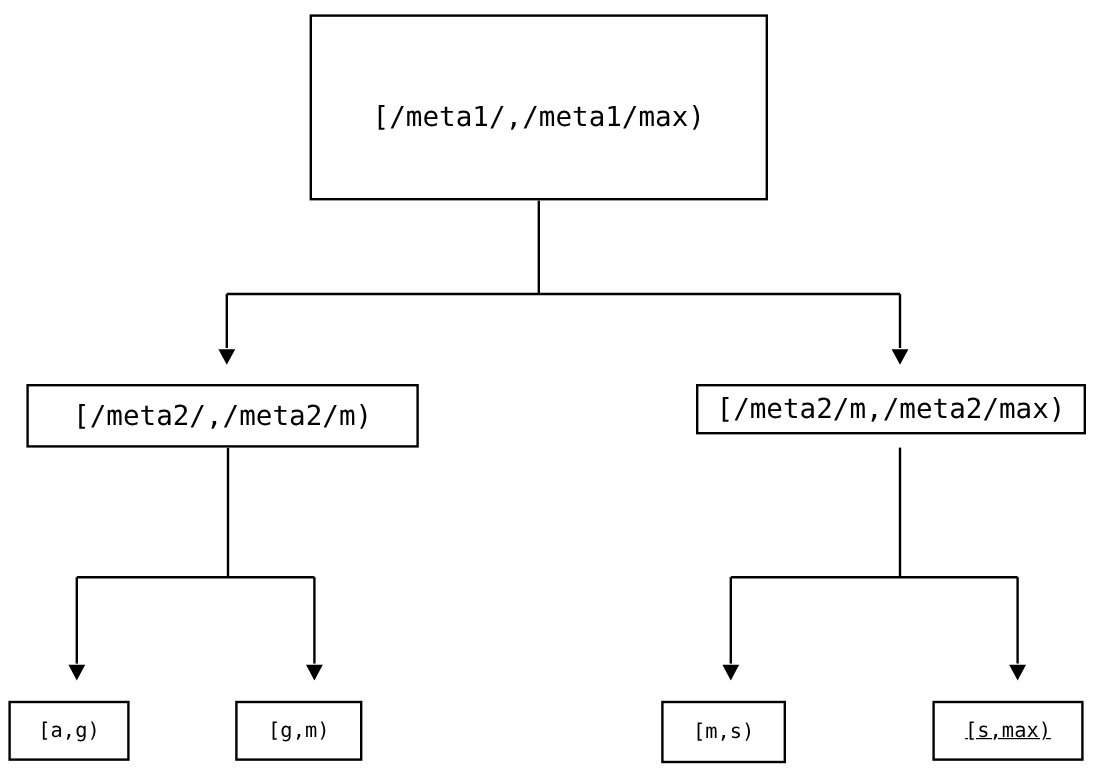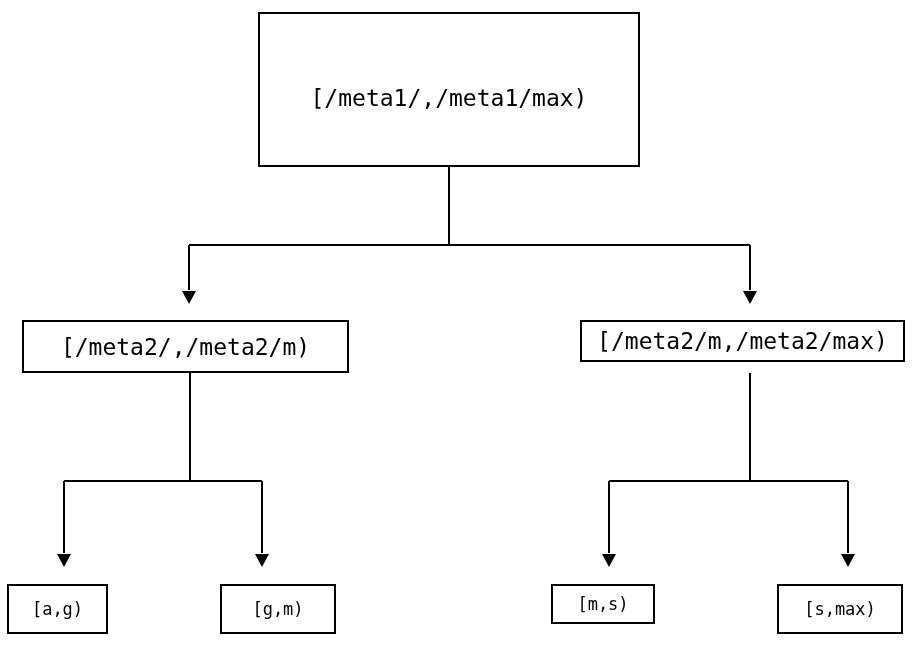--- a/index.html
+++ b/index.html
@@ -89,25 +89,25 @@
   </div>
 
   <div class="node-box node-mid" style="left:580px; top:320px; width:325px; height:42px;">
     <span class="node-label">[/meta2/m,/meta2/max)</span>
   </div>
 
   <div class="node-box node-leaf" style="left:7px; top:584px; width:101px; height:50px;">
     <span class="node-label">[a,g)</span>
   </div>
 
-  <div class="node-box node-leaf" style="left:220px; top:584px; width:116px; height:50px;">
+  <div class="node-box node-leaf" style="left:196px; top:584px; width:106px; height:50px;">
     <span class="node-label">[g,m)</span>
   </div>
 
-  <div class="node-box node-leaf" style="left:551px; top:584px; width:104px; height:40px;">
+  <div class="node-box node-leaf" style="left:551px; top:584px; width:104px; height:52px;">
     <span class="node-label">[m,s)</span>
   </div>
 
-  <div class="node-box node-leaf" style="left:777px; top:584px; width:126px; height:50px;">
+  <div class="node-box node-leaf" style="left:777px; top:584px; width:126px; height:50px;text-decoration:underline;">
     <span class="node-label">[s,max)</span>
   </div>
 
 </div>
 
 </body></html>

